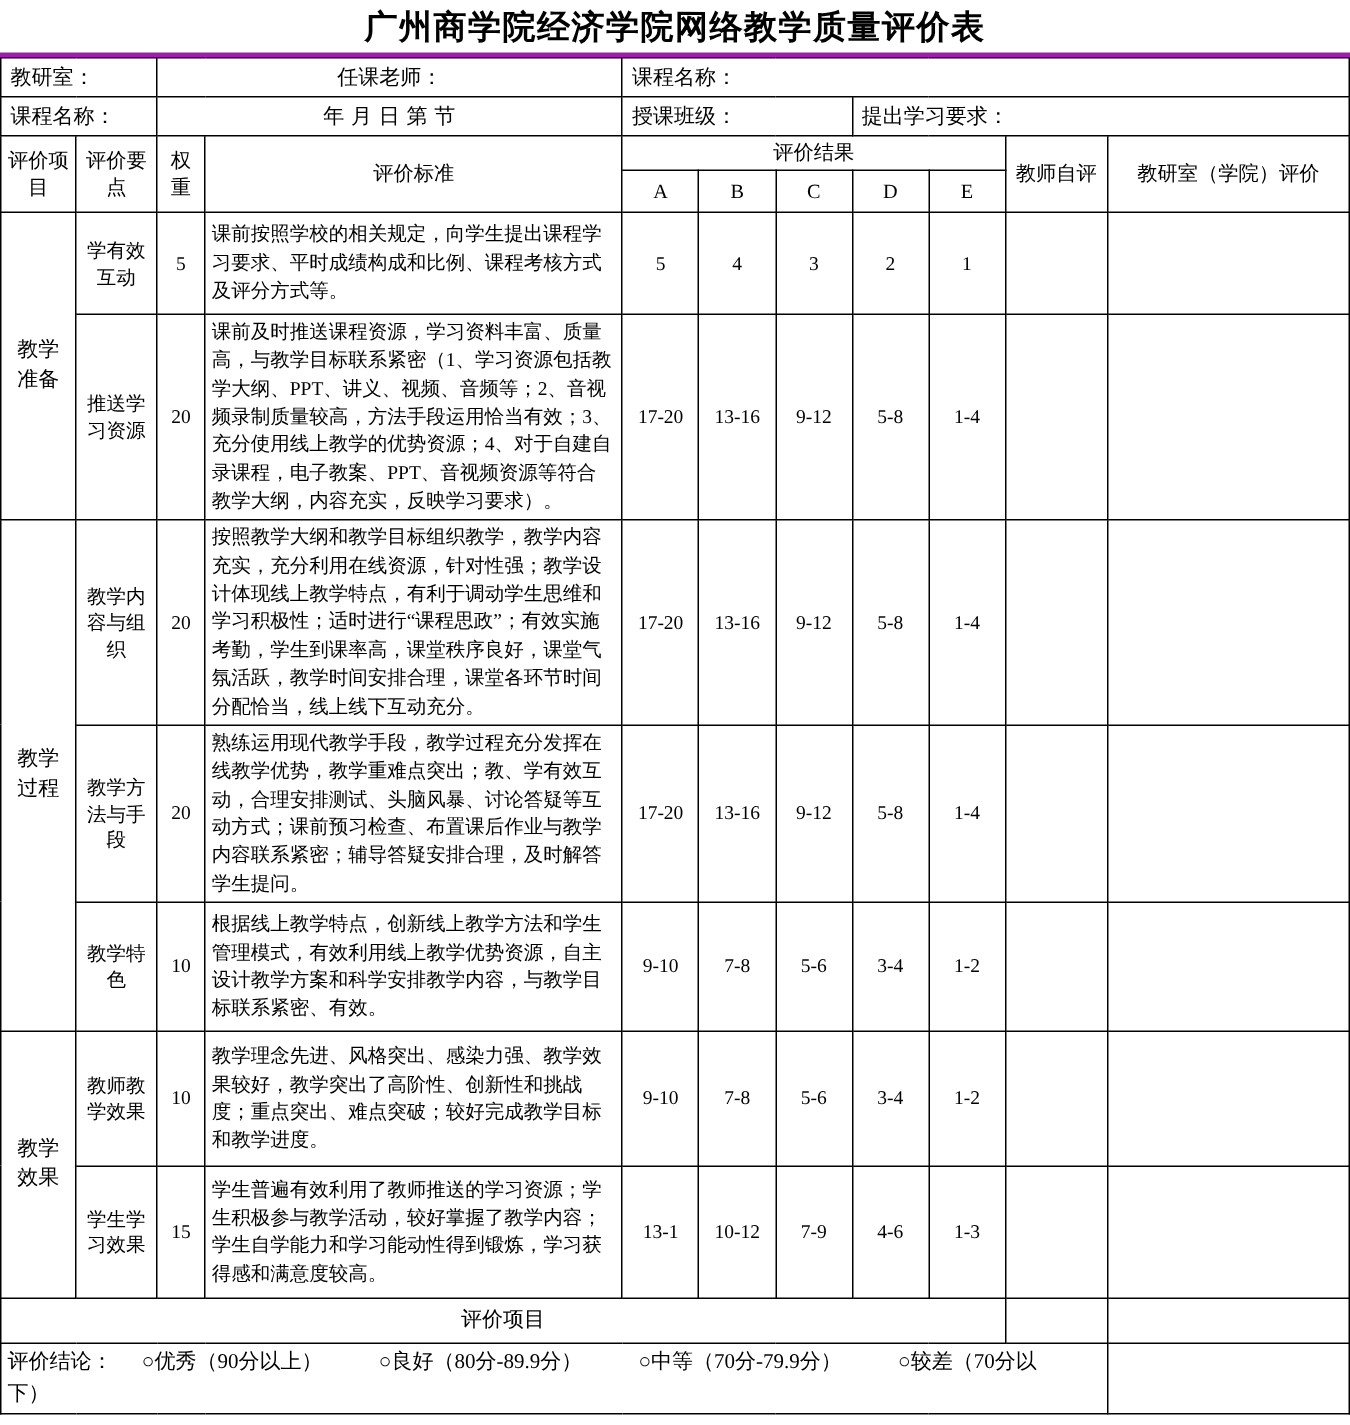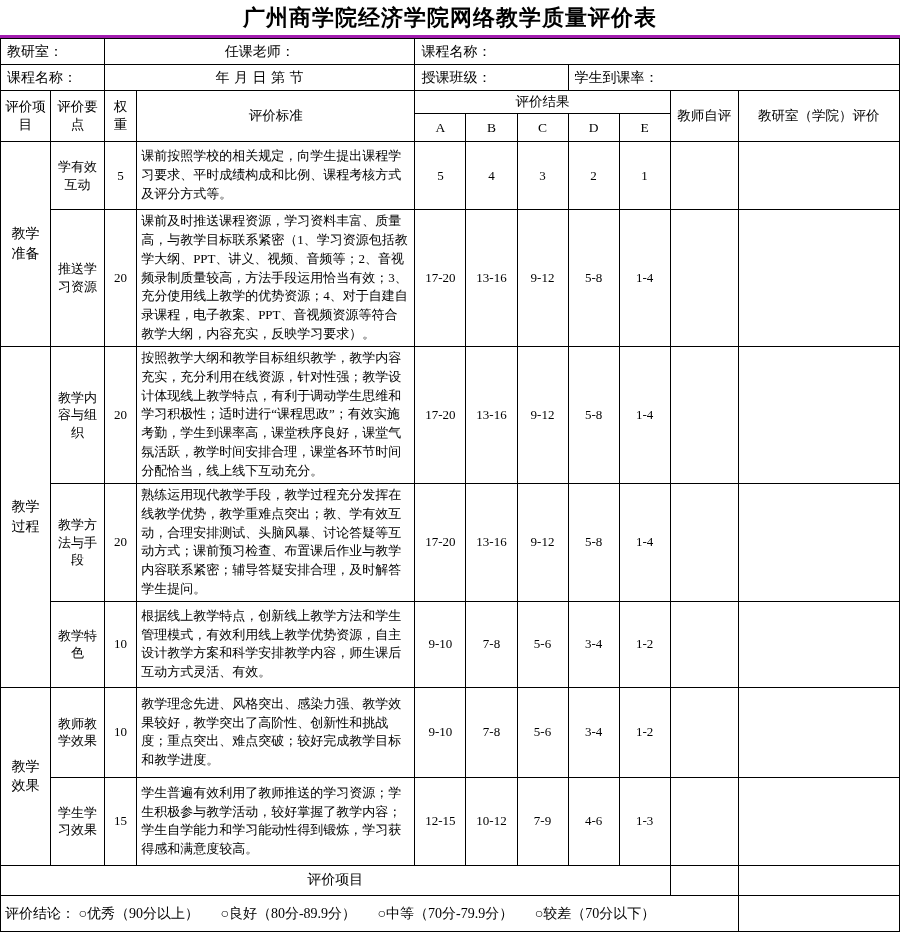--- a/index.html
+++ b/index.html
@@ -79,21 +79,21 @@
   }
   .total-row td {
     height: 30px;
     font-size: 14px;
   }
   .concl {
     font-size: 14px;
     padding: 6px;
     line-height: 1.5;
   }
-  .concl .opt { margin-right: 18px; }
+  .concl .opt { margin-right: 18px; margin-left: 16px; }
 </style>
 </head>
 <body>
 
 <div class="page">
 
   <div class="title-bar">
     <div class="title">广州商学院经济学院网络教学质量评价表</div>
   </div>
 
@@ -116,21 +116,21 @@
         <tr class="meta">
       <td class="l lbl" colspan="2">教研室：</td>
       <td class="c" colspan="2">任课老师：</td>
       <td class="l lbl" colspan="7">课程名称：</td>
     </tr>
 
     <tr class="meta">
       <td class="l lbl" colspan="2">课程名称：</td>
       <td class="c spaced" colspan="2">年    月    日   第    节</td>
       <td class="l lbl" colspan="3">授课班级：</td>
-      <td class="l lbl" colspan="4">学生到课率：</td>
+      <td class="l lbl" colspan="4">提出学习要求：</td>
     </tr>
 
     <tr>
       <td class="hdr" rowspan="2" style="height:30px">评价项目</td>
       <td class="hdr" rowspan="2">评价要点</td>
       <td class="hdr" rowspan="2">权重</td>
       <td class="hdr" rowspan="2">评价标准</td>
       <td class="hdr" colspan="5">评价结果</td>
       <td class="hdr" rowspan="2">教师自评</td>
       <td class="hdr" rowspan="2">教研室（学院）评价</td>
@@ -193,21 +193,21 @@
       <td class="score">9-12</td>
       <td class="score">5-8</td>
       <td class="score">1-4</td>
       <td class="score"></td>
       <td class="score"></td>
     </tr>
 
     <tr>
       <td class="rowlabel" style="height:86px">教学特色</td>
       <td class="score">10</td>
-      <td class="crit vt">根据线上教学特点，创新线上教学方法和学生管理模式，有效利用线上教学优势资源，自主设计教学方案和科学安排教学内容，师生课后互动方式灵活、有效。</td>
+      <td class="crit vt">根据线上教学特点，创新线上教学方法和学生管理模式，有效利用线上教学优势资源，自主设计教学方案和科学安排教学内容，与教学目标联系紧密、有效。</td>
       <td class="score">9-10</td>
       <td class="score">7-8</td>
       <td class="score">5-6</td>
       <td class="score">3-4</td>
       <td class="score">1-2</td>
       <td class="score"></td>
       <td class="score"></td>
     </tr>
 
     <tr>
@@ -221,21 +221,21 @@
       <td class="score">3-4</td>
       <td class="score">1-2</td>
       <td class="score"></td>
       <td class="score"></td>
     </tr>
 
     <tr>
       <td class="rowlabel" style="height:88px">学生学习效果</td>
       <td class="score">15</td>
       <td class="crit vt">学生普遍有效利用了教师推送的学习资源；学生积极参与教学活动，较好掌握了教学内容；学生自学能力和学习能动性得到锻炼，学习获得感和满意度较高。</td>
-      <td class="score">12-15</td>
+      <td class="score">13-1</td>
       <td class="score">10-12</td>
       <td class="score">7-9</td>
       <td class="score">4-6</td>
       <td class="score">1-3</td>
       <td class="score"></td>
       <td class="score"></td>
     </tr>
 
     <tr class="total-row">
       <td class="c" colspan="9">评价项目</td>

